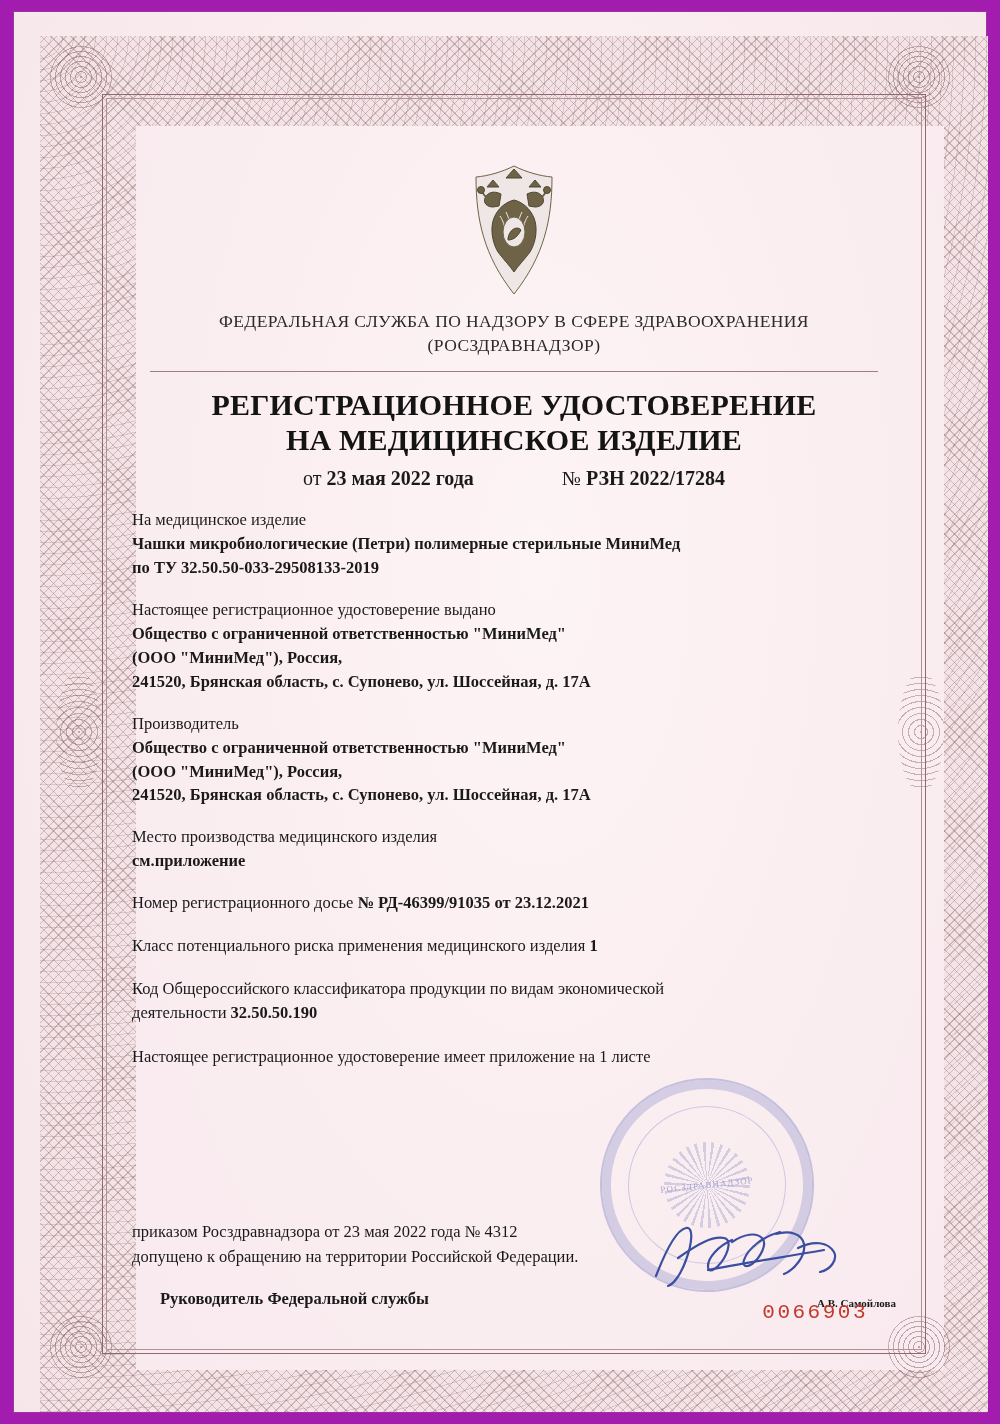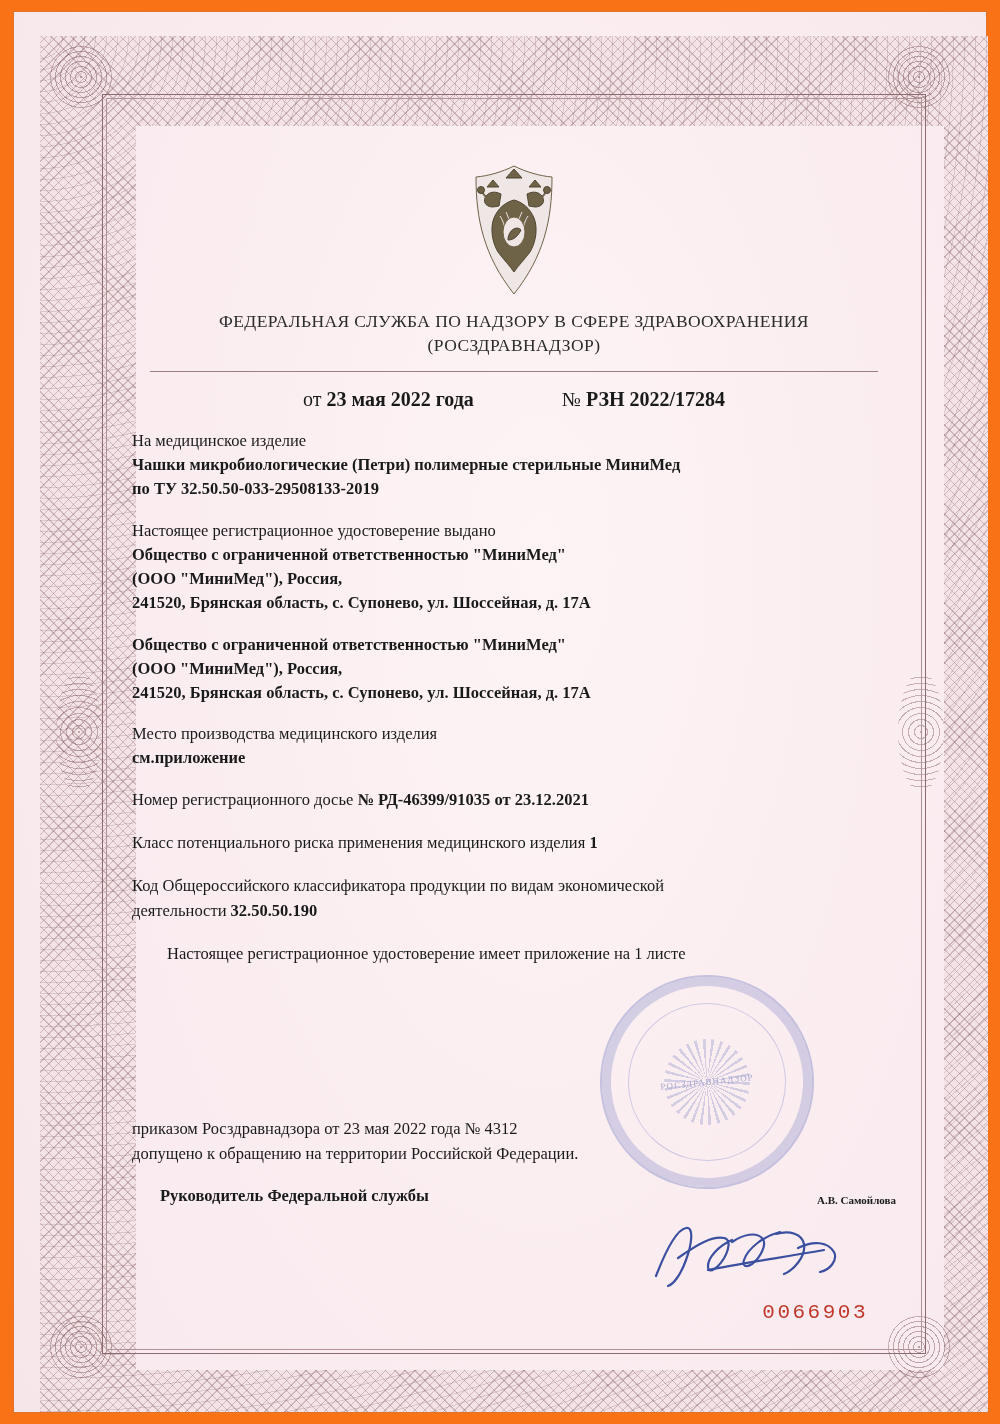--- a/index.html
+++ b/index.html
@@ -13,21 +13,21 @@
     font-family: "Liberation Serif", serif;
     color: #1a1a1a;
     position: relative;
     overflow: hidden;
   }
 
   
   .page {
     position: absolute;
     inset: 0;
-    background: #f97316;
+    background: #a21caf;
   }
 
   .paper {
     position: absolute;
     left: 14px;
     top: 12px;
     width: 972px;
     height: 1400px;
     background:
       radial-gradient(ellipse at 50% 40%, #fdf3f4 0%, #fbeef0 45%, #f6e6e9 100%);
@@ -151,21 +151,21 @@
   .date-row .lbl { font-weight: normal; }
   .date-row .val { font-weight: bold; }
   .num-label { font-weight: normal; }
 
   .block { margin-top: 18px; font-size: 16.5px; line-height: 1.45; }
   .block .lead { font-weight: normal; }
   .block .strong { font-weight: bold; }
   .mix { font-size: 16.5px; line-height: 1.5; }
   .mix b { font-weight: bold; }
 
-  .body-text { font-size: 16.5px; line-height: 1.55; margin-left: 35px; }
+  .body-text { font-size: 16.5px; line-height: 1.55; }
 
   .stamp-area {
     position: relative;
     height: 150px;
   }
 
   
   .stamp {
     position: absolute;
     left: 468px;
@@ -299,20 +299,24 @@
         </svg>
       </div>
 
       <div class="org-title">
         <div>ФЕДЕРАЛЬНАЯ СЛУЖБА ПО НАДЗОРУ В СФЕРЕ ЗДРАВООХРАНЕНИЯ</div>
         <div>(РОСЗДРАВНАДЗОР)</div>
       </div>
 
       <hr class="divider">
 
+      <div class="doc-title">
+        <div>РЕГИСТРАЦИОННОЕ УДОСТОВЕРЕНИЕ</div>
+        <div>НА МЕДИЦИНСКОЕ ИЗДЕЛИЕ</div>
+      </div>
 
       <div class="date-row">
         <div>
           <span class="lbl">от</span>
           <span class="val">23 мая 2022 года</span>
         </div>
         <div>
           <span class="num-label">№</span>
           <span class="val">РЗН 2022/17284</span>
         </div>
@@ -325,20 +329,21 @@
       </div>
 
       <div class="block">
         <div class="lead">Настоящее регистрационное удостоверение выдано</div>
         <div class="strong">Общество с ограниченной ответственностью "МиниМед"</div>
         <div class="strong">(ООО "МиниМед"), Россия,</div>
         <div class="strong">241520, Брянская область, с. Супонево, ул. Шоссейная, д. 17А</div>
       </div>
 
       <div class="block">
+        <div class="lead">Производитель</div>
         <div class="strong">Общество с ограниченной ответственностью "МиниМед"</div>
         <div class="strong">(ООО "МиниМед"), Россия,</div>
         <div class="strong">241520, Брянская область, с. Супонево, ул. Шоссейная, д. 17А</div>
       </div>
 
       <div class="block">
         <div class="lead">Место производства медицинского изделия</div>
         <div class="strong">см.приложение</div>
       </div>
 

